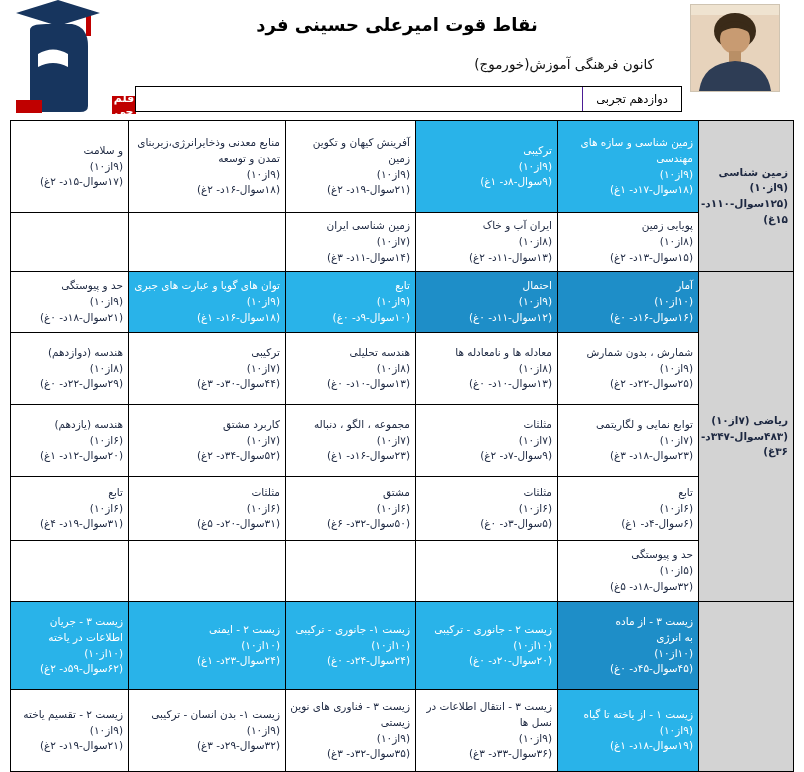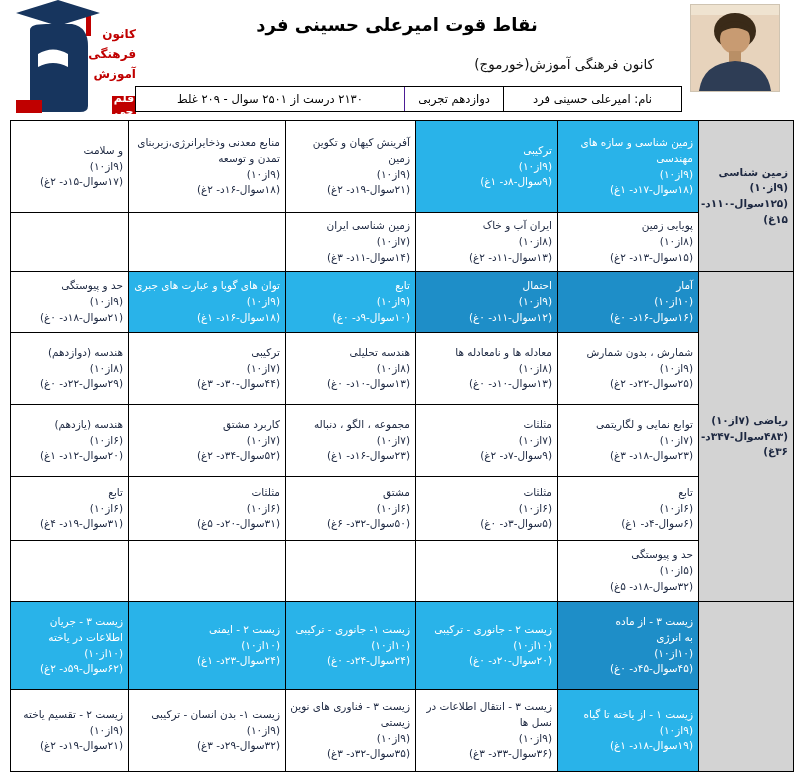--- a/index.html
+++ b/index.html
@@ -71,47 +71,40 @@
 
 <div class="logo">
   <svg width="134" height="116" viewBox="0 0 134 116">
     <rect x="84" y="10" width="5" height="26" fill="#C00000"></rect>
     <polygon points="56,0 98,13 56,26 14,13" fill="#17355E"></polygon>
     <rect x="53" y="22" width="7" height="9" fill="#17355E"></rect>
     <path d="M28,30 Q28,24 44,24 L70,24 Q86,27 86,46 L86,106 Q86,112 78,112 L36,112 Q28,112 28,102 Z" fill="#17355E"></path>
     <path d="M36,54 Q51,45 66,54 L66,67 Q51,59 36,67 Z" fill="#ffffff"></path>
     <rect x="14" y="100" width="26" height="13" fill="#C00000"></rect>
   </svg>
-  <div class="logo-words">
-    <div class="logo-word">کانون</div>
-    <div class="logo-word">فرهنگی</div>
-    <div class="logo-word">آموزش</div>
-  </div>
   <div class="logo-badge">قلم چی</div>
 </div>
 
 <div class="photo">
   <svg width="88" height="86" viewBox="0 0 88 86">
     <rect x="0" y="0" width="88" height="86" fill="#E7D3BC"></rect>
     <rect x="0" y="0" width="88" height="10" fill="#EFE3D0"></rect>
     <ellipse cx="44" cy="26" rx="21" ry="18" fill="#3A2A18"></ellipse>
     <ellipse cx="44" cy="34" rx="15" ry="15" fill="#C89B72"></ellipse>
     <path d="M29,28 Q44,18 59,28 L59,22 Q44,10 29,22 Z" fill="#3A2A18"></path>
     <rect x="38" y="46" width="12" height="11" fill="#B98F66"></rect>
     <path d="M8,86 Q12,58 44,56 Q76,58 80,86 Z" fill="#2E3D55"></path>
   </svg>
 </div>
 
 <div class="page-title">نقاط قوت امیرعلی حسینی فرد</div>
 <div class="subtitle">کانون فرهنگی آموزش(خورموج)</div>
 
 <div class="info-bar">
-  <div class="ib-cell ib-name">نام: امیرعلی حسینی فرد</div>
   <div class="ib-cell ib-grade">دوازدهم تجربی</div>
-  <div class="ib-cell ib-score">۲۱۳۰ درست از ۲۵۰۱ سوال - ۲۰۹ غلط</div>
 </div>
 
 <table class="report">
   <colgroup>
       <col style="width: 95px;">
       <col style="width: 141px;">
       <col style="width: 142px;">
       <col style="width: 130px;">
       <col style="width: 157px;">
       <col style="width: 118px;">

